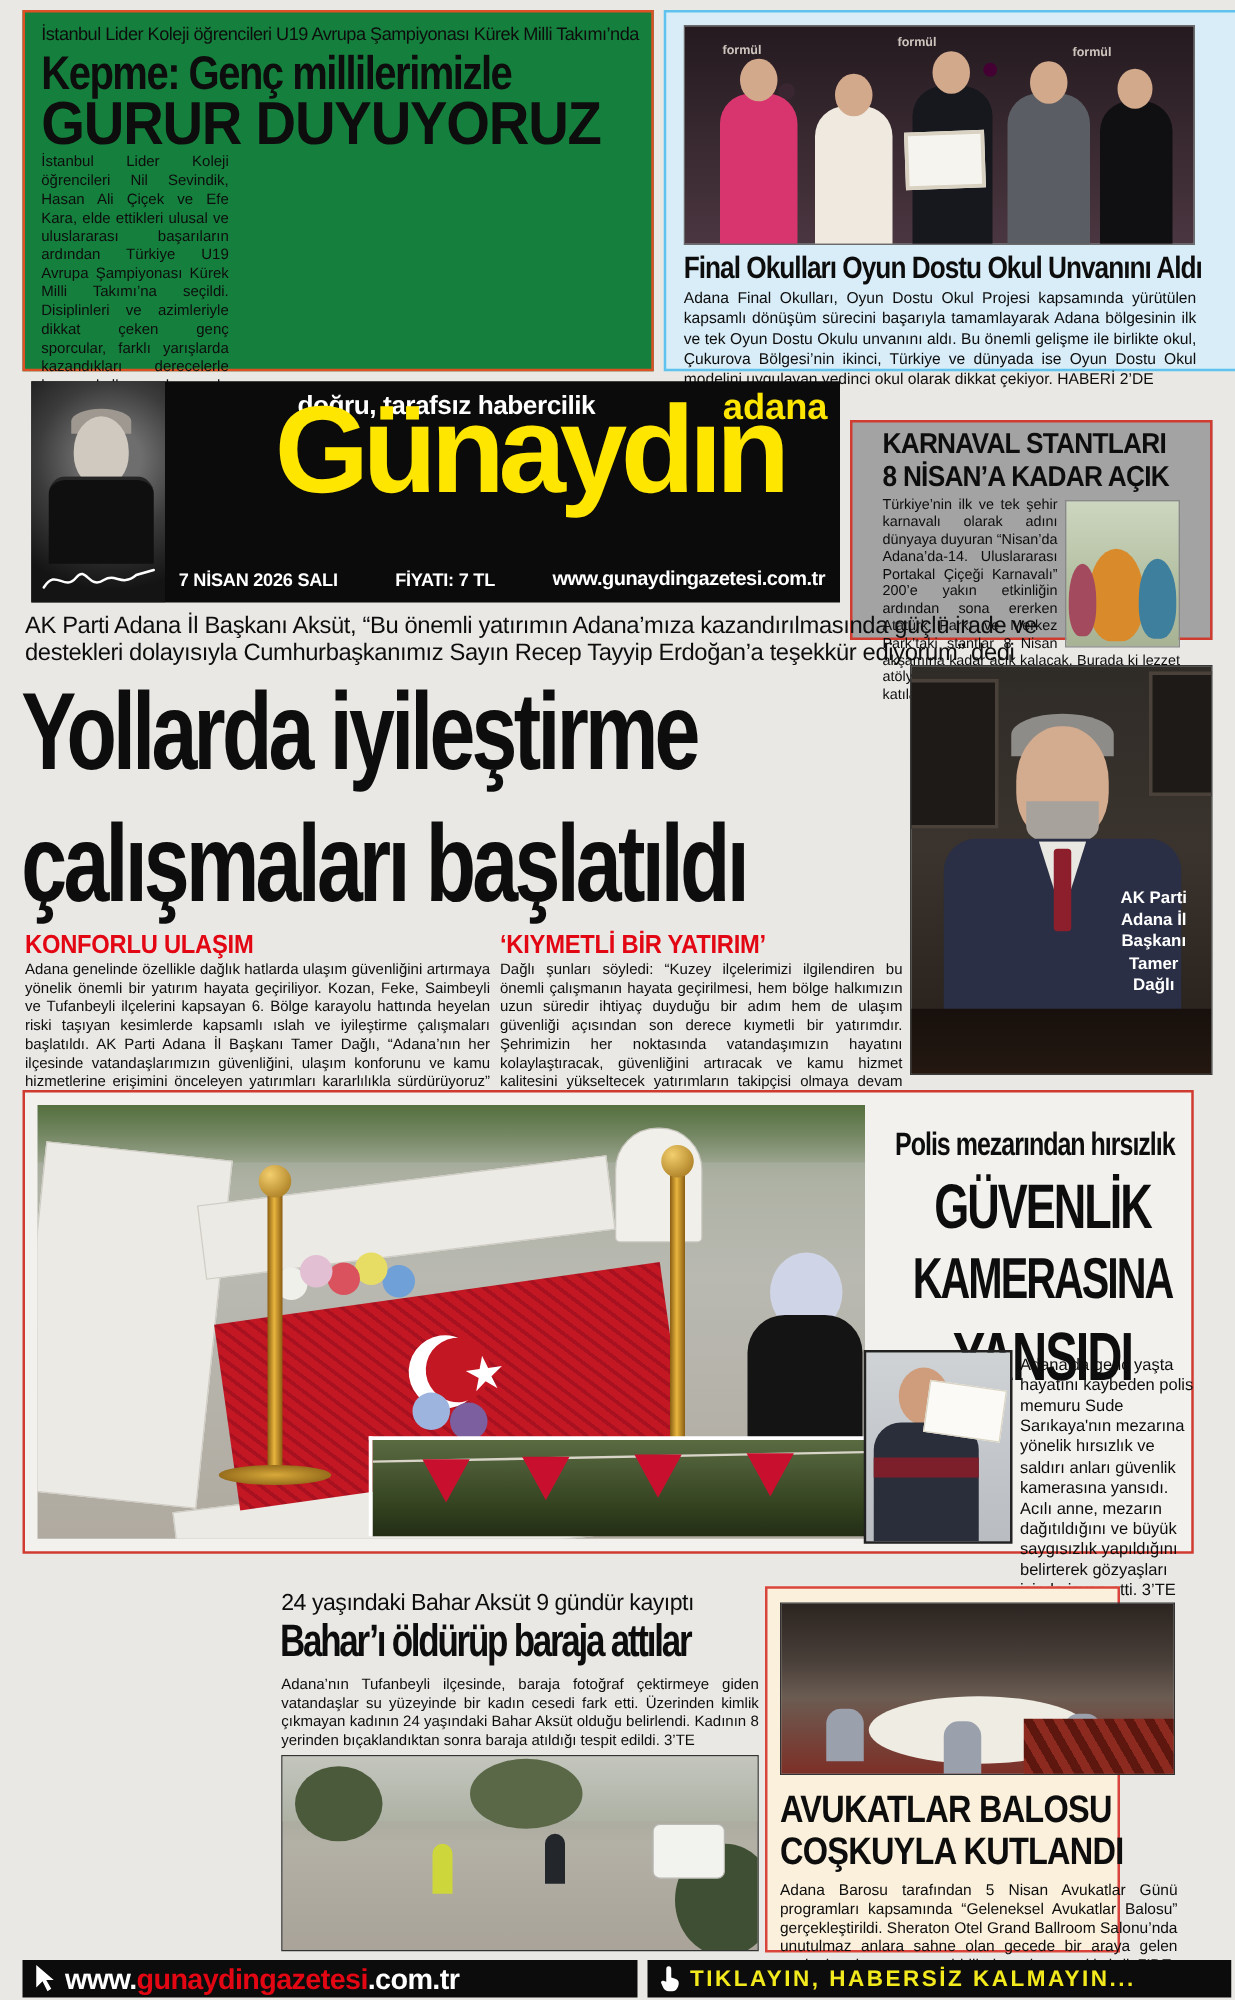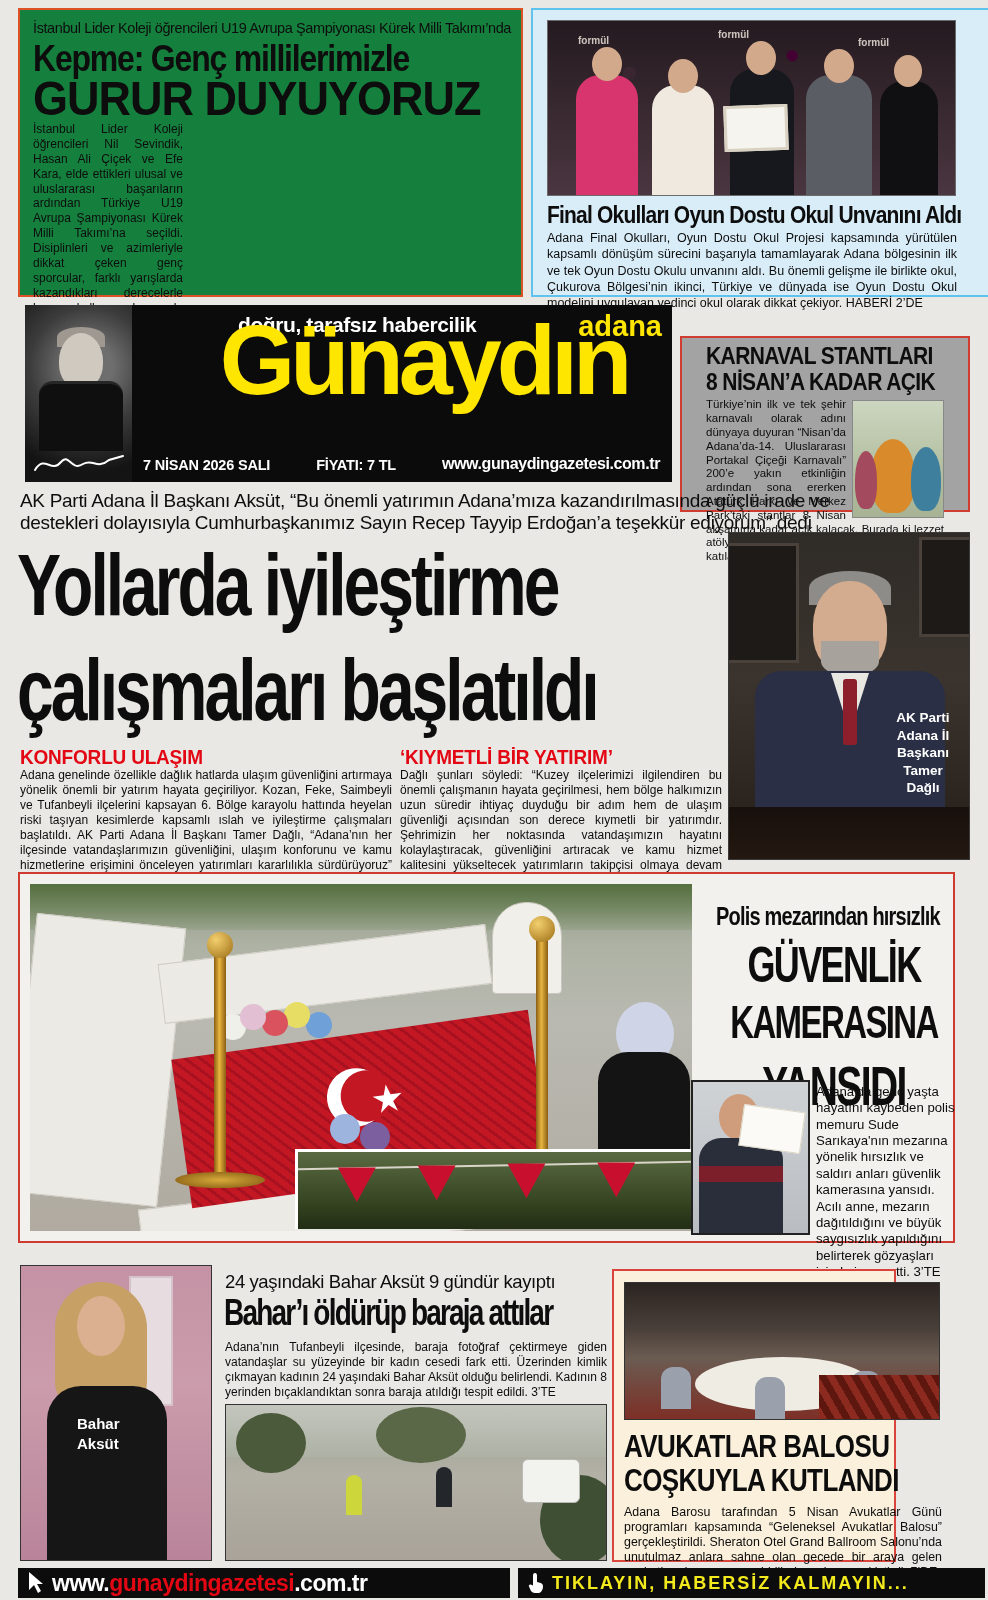--- a/index.html
+++ b/index.html
@@ -273,28 +273,20 @@
     <div class="abs sec-h syc" style="top:182px;font-size:39px;">YANSIDI</div>
     <div class="abs sec-photo">
       <div class="head"></div>
       <div class="uni"></div>
       <div class="stripe"></div>
       <div class="card"></div>
     </div>
     <div class="abs sec-body">Adana'da genç yaşta hayatını kaybeden polis memuru Sude Sarıkaya'nın mezarına yönelik hırsızlık ve saldırı anları güvenlik kamerasına yansıdı. Acılı anne, mezarın dağıtıldığını ve büyük saygısızlık yapıldığını belirterek gözyaşları içinde isyan etti. 3’TE</div>
   </div>
 
-  <div class="abs bahar-photo">
-    <div class="wallpanel"></div>
-    <div class="hair"></div>
-    <div class="face"></div>
-    <div class="top"></div>
-    <div class="bahar-label prelines">Bahar
-Aksüt</div>
-  </div>
   <div class="abs bh-kick nowrap">24 yaşındaki Bahar Aksüt 9 gündür kayıptı</div>
   <div class="abs bh-h sy nowrap">Bahar’ı öldürüp baraja attılar</div>
   <div class="abs bh-body just">Adana’nın Tufanbeyli ilçesinde, baraja fotoğraf çektirmeye giden vatandaşlar su yüzeyinde bir kadın cesedi fark etti. Üzerinden kimlik çıkmayan kadının 24 yaşındaki Bahar Aksüt olduğu belirlendi. Kadının 8 yerinden bıçaklandıktan sonra baraja atıldığı tespit edildi. 3’TE</div>
   <div class="abs road-photo">
     <div class="sky"></div>
     <div class="tree" style="left:10px;top:8px;width:70px;height:60px;"></div>
     <div class="tree" style="left:150px;top:2px;width:90px;height:56px;background:#5a6847;"></div>
     <div class="tree" style="right:-14px;top:70px;width:80px;height:90px;background:#3f4f33;"></div>
     <div class="amb"></div>
     <div class="fig" style="left:120px;top:70px;background:#cdd63a;"></div>

